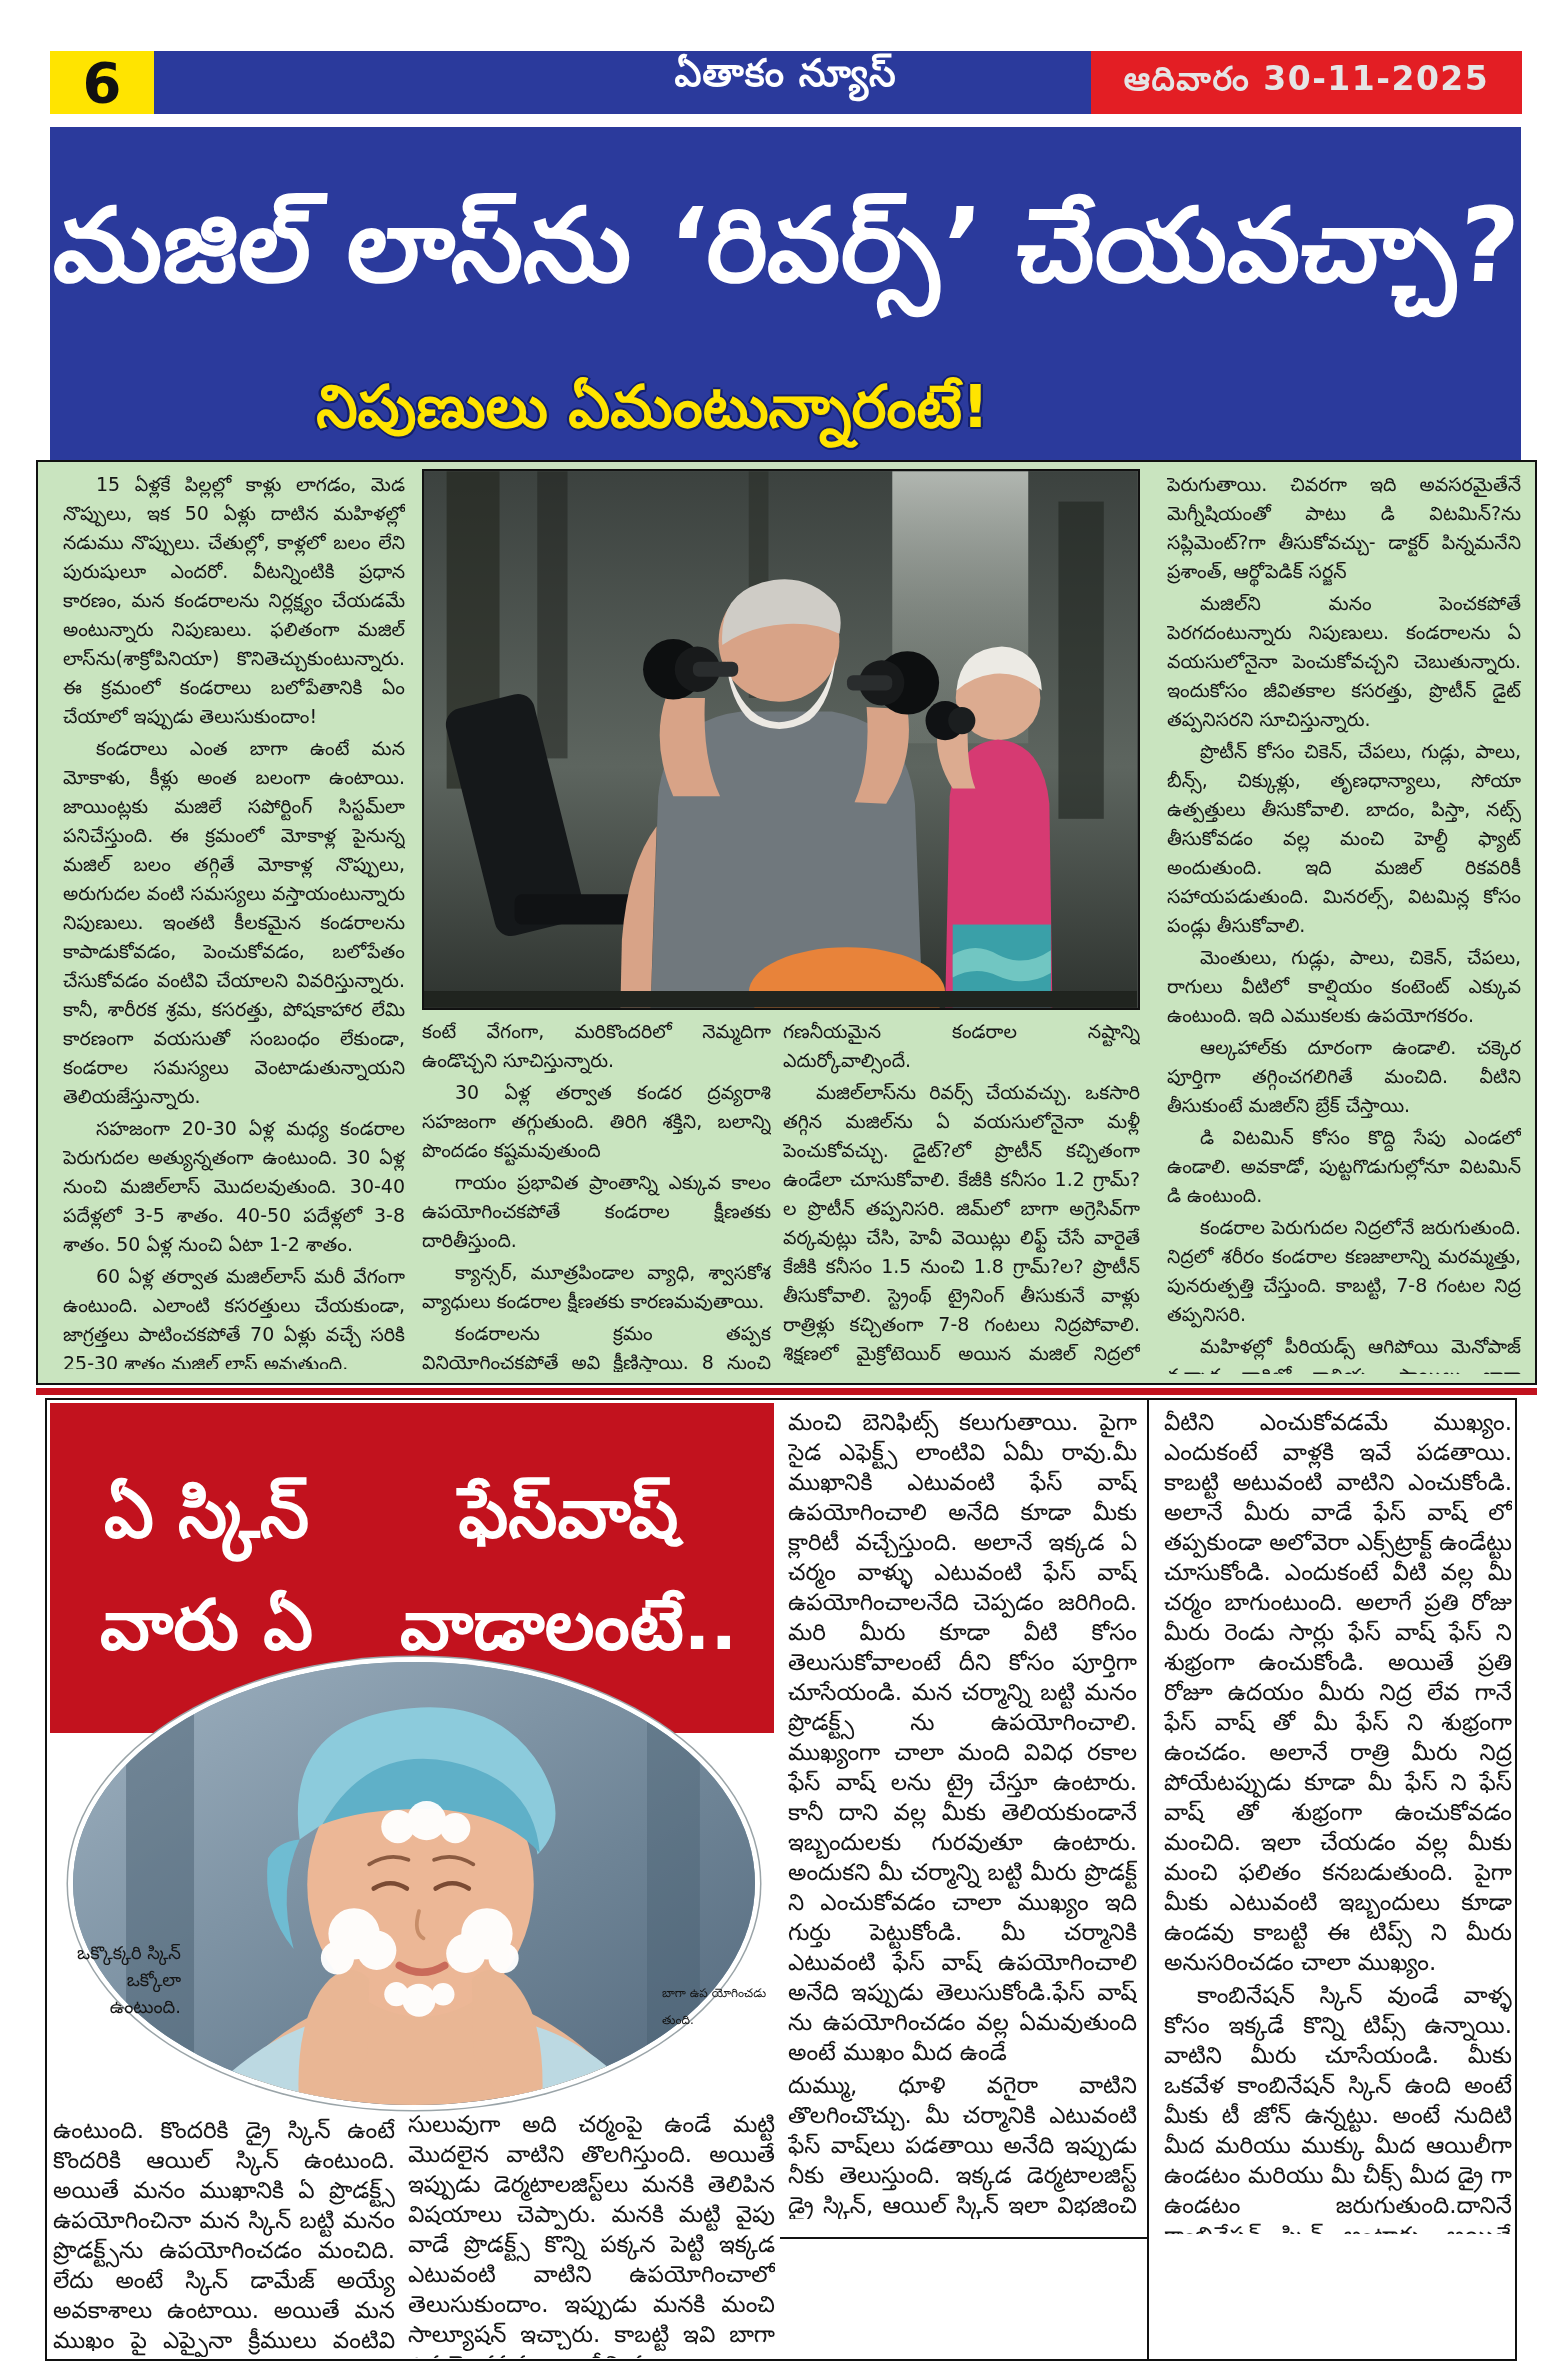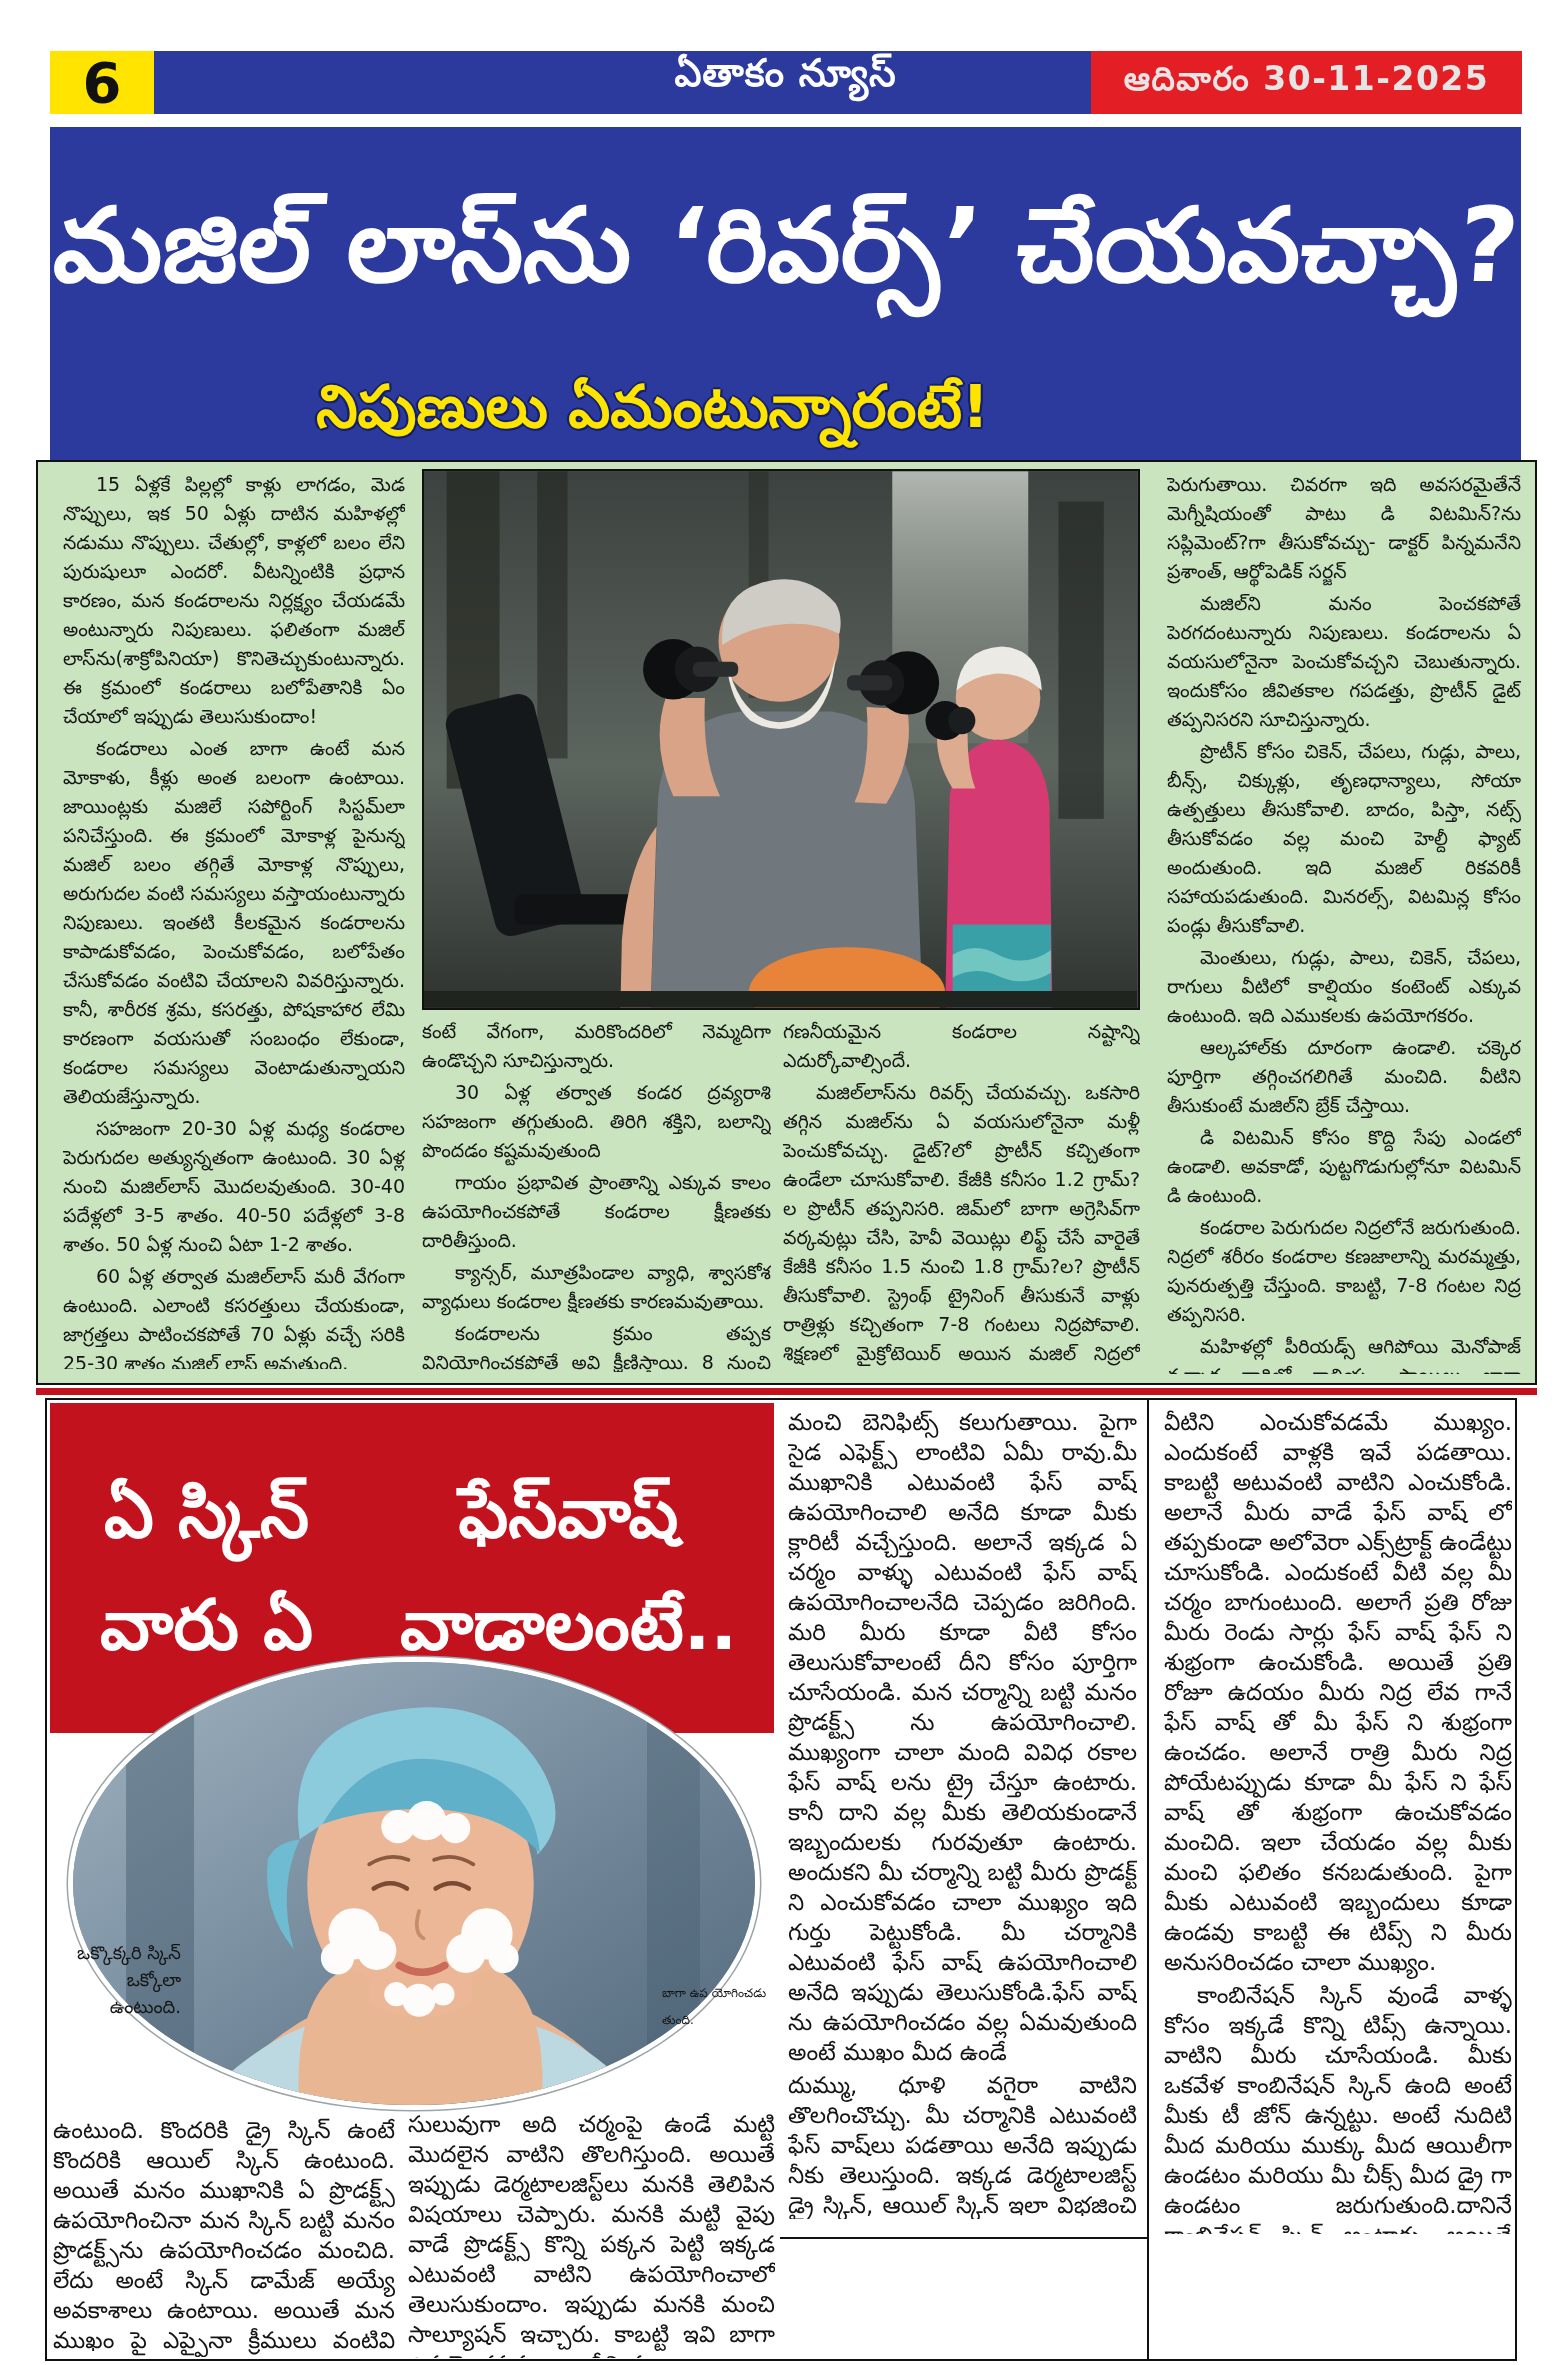--- a/index.html
+++ b/index.html
@@ -149,21 +149,21 @@
     <p>కండరాలను క్రమం తప్పక వినియోగించకపోతే అవి క్షీణిస్తాయి. 8 నుంచి 12 వారాలపాటు క్రియారహితంగా ఉంటే</p>
   </div>
 
   <div class="abs gcol col-cb">
     <p class="cont">గణనీయమైన కండరాల నష్టాన్ని ఎదుర్కోవాల్సిందే.</p>
     <p>మజిల్‌లాస్‌ను రివర్స్ చేయవచ్చు. ఒకసారి తగ్గిన మజిల్‌ను ఏ వయసులోనైనా మళ్లీ పెంచుకోవచ్చు. డైట్?లో ప్రొటీన్ కచ్చితంగా ఉండేలా చూసుకోవాలి. కేజీకి కనీసం 1.2 గ్రామ్?ల ప్రొటీన్ తప్పనిసరి. జిమ్‌లో బాగా అగ్రెసివ్‌గా వర్కవుట్లు చేసి, హెవీ వెయిట్లు లిఫ్ట్ చేసే వారైతే కేజీకి కనీసం 1.5 నుంచి 1.8 గ్రామ్?ల? ప్రొటీన్ తీసుకోవాలి. స్ట్రెంథ్ ట్రైనింగ్ తీసుకునే వాళ్లు రాత్రిళ్లు కచ్చితంగా 7-8 గంటలు నిద్రపోవాలి. శిక్షణలో మైక్రోటెయిర్ అయిన మజిల్ నిద్రలో రిపేరై, తిరిగి</p>
   </div>
 
   <div class="abs gcol col-right">
     <p class="cont">పెరుగుతాయి. చివరగా ఇది అవసరమైతేనే మెగ్నీషియంతో పాటు డి విటమిన్?ను సప్లిమెంట్?గా తీసుకోవచ్చు- డాక్టర్ పిన్నమనేని ప్రశాంత్, ఆర్థోపెడిక్ సర్జన్</p>
-    <p>మజిల్‌ని మనం పెంచకపోతే పెరగదంటున్నారు నిపుణులు. కండరాలను ఏ వయసులోనైనా పెంచుకోవచ్చని చెబుతున్నారు. ఇందుకోసం జీవితకాల గపడత్తు, ప్రొటీన్ డైట్ తప్పనిసరని సూచిస్తున్నారు.</p>
+    <p>మజిల్‌ని మనం పెంచకపోతే పెరగదంటున్నారు నిపుణులు. కండరాలను ఏ వయసులోనైనా పెంచుకోవచ్చని చెబుతున్నారు. ఇందుకోసం జీవితకాల కసరత్తు, ప్రొటీన్ డైట్ తప్పనిసరని సూచిస్తున్నారు.</p>
     <p>ప్రొటీన్ కోసం చికెన్, చేపలు, గుడ్లు, పాలు, బీన్స్, చిక్కుళ్లు, తృణధాన్యాలు, సోయా ఉత్పత్తులు తీసుకోవాలి. బాదం, పిస్తా, నట్స్ తీసుకోవడం వల్ల మంచి హెల్దీ ఫ్యాట్ అందుతుంది. ఇది మజిల్ రికవరికీ సహాయపడుతుంది. మినరల్స్, విటమిన్ల కోసం పండ్లు తీసుకోవాలి.</p>
     <p>మెంతులు, గుడ్లు, పాలు, చికెన్, చేపలు, రాగులు వీటిలో కాల్షియం కంటెంట్ ఎక్కువ ఉంటుంది. ఇది ఎముకలకు ఉపయోగకరం.</p>
     <p>ఆల్కహాల్‌కు దూరంగా ఉండాలి. చక్కెర పూర్తిగా తగ్గించగలిగితే మంచిది. వీటిని తీసుకుంటే మజిల్‌ని బ్రేక్ చేస్తాయి.</p>
     <p>డి విటమిన్ కోసం కొద్ది సేపు ఎండలో ఉండాలి. అవకాడో, పుట్టగొడుగుల్లోనూ విటమిన్ డి ఉంటుంది.</p>
     <p>కండరాల పెరుగుదల నిద్రలోనే జరుగుతుంది. నిద్రలో శరీరం కండరాల కణజాలాన్ని మరమ్మత్తు, పునరుత్పత్తి చేస్తుంది. కాబట్టి, 7-8 గంటల నిద్ర తప్పనిసరి.</p>
     <p>మహిళల్లో పీరియడ్స్ ఆగిపోయి మెనోపాజ్ వచ్చాక వారిలో కాల్షియం స్థాయిలు బాగా తగ్గిపోయి ఎముకల్లో బలం తగ్గుతుంది. ఆ ఎముకల బలం కోసం మహిళలు కచ్చితంగా స్ట్రెంథ్ ట్రైయినింగ్ చేయాలి.</p>
   </div>
 
   <div class="abs red-divider"></div>
 

